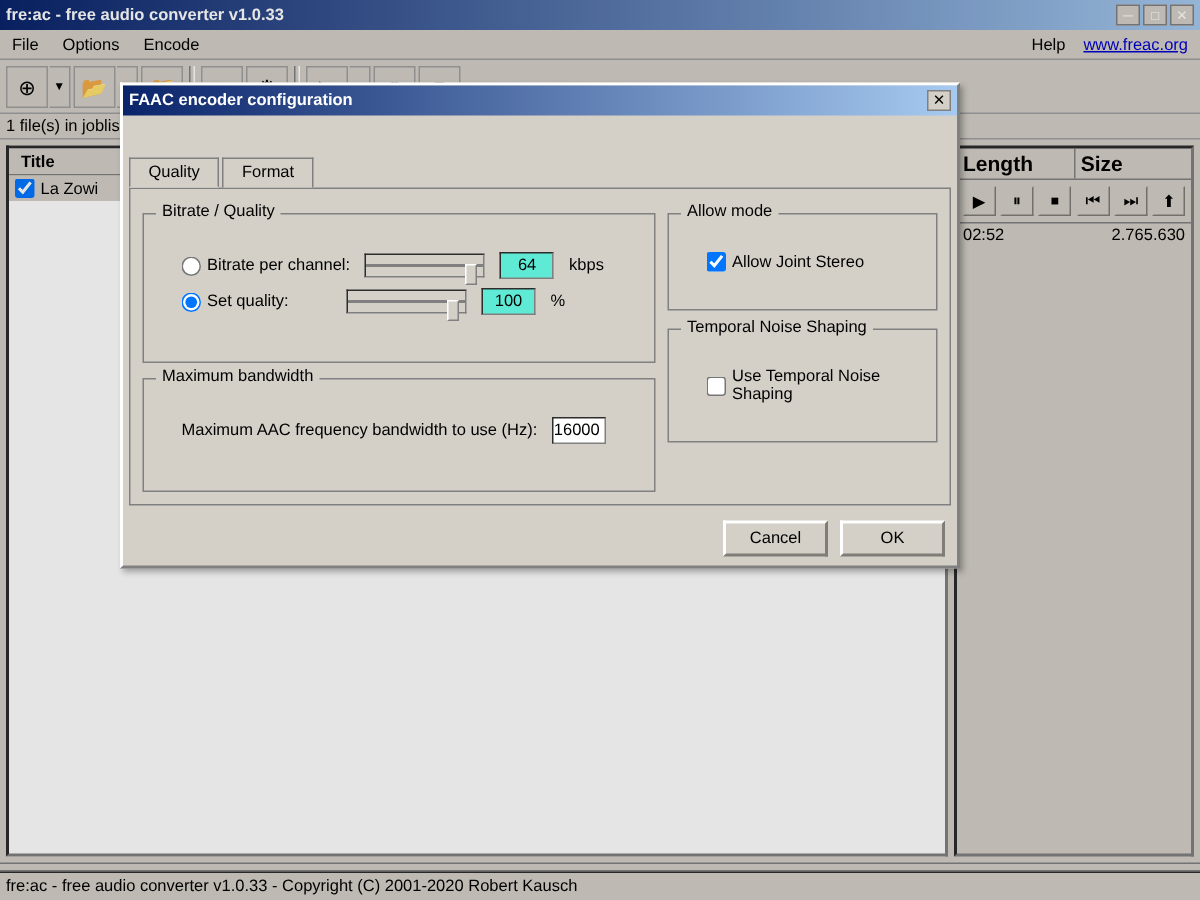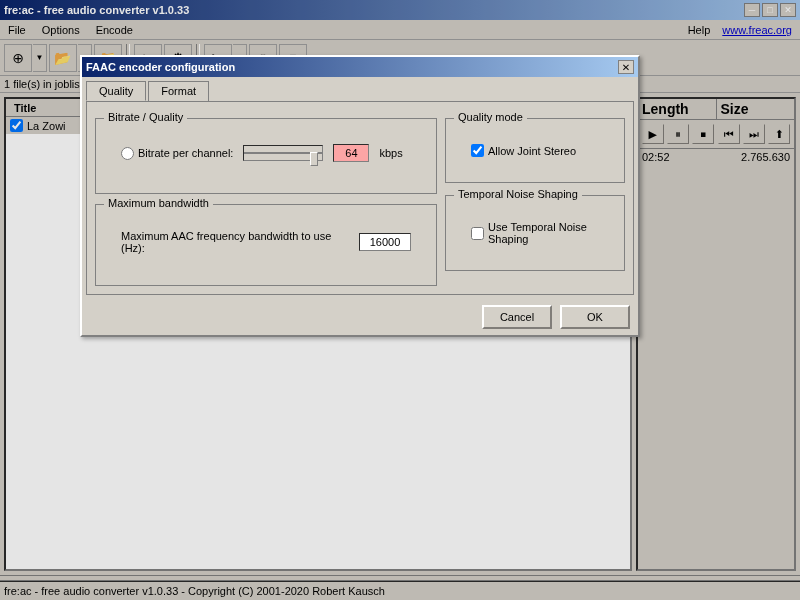--- a/index.html
+++ b/index.html
@@ -222,20 +222,21 @@
       padding: 4px 4px 0;
       gap: 2px;
     }
     .dialog-tab {
       padding: 3px 12px;
       background: #d4d0c8;
       border: 1px solid #808080;
       border-bottom: none;
       cursor: pointer;
       font-size: 11px;
+      margin-top: 24px;
     }
     .dialog-tab.active {
       background: #d4d0c8;
       border-bottom: 1px solid #d4d0c8;
       position: relative;
       z-index: 1;
     }
     .dialog-content {
       border: 1px solid #808080;
       margin: 0 4px 4px;
@@ -284,21 +285,21 @@
       background: #d4d0c8;
       border: 1px solid #808080;
       border-top-color: white;
       border-left-color: white;
       position: absolute;
       right: 4px;
     }
     .value-input {
       width: 36px; height: 18px;
       border: 1px inset #808080;
-      background: #fca5a5;
+      background: #5eead4;
       text-align: center;
       font-size: 11px;
     }
     .unit-label { min-width: 24px; font-size: 11px; }
     .dialog-bottom {
       display: flex;
       justify-content: flex-end;
       gap: 8px;
       padding: 6px 8px;
     }
@@ -306,24 +307,24 @@
       width: 70px; height: 24px;
       background: #d4d0c8;
       border: 2px outset #d4d0c8;
       border-top-color: white;
       border-left-color: white;
       cursor: pointer;
       font-size: 11px;
     }
     .checkbox-label { display: flex; align-items: center; gap: 4px; }
     .bandwidth-input {
-      width: 52px; height: 18px;
+      width: 36px; height: 18px;
       border: 1px inset #808080;
       background: white;
-      text-align: center;
+      text-align: left;
       font-size: 11px;
     }
 
     
     .transport-btn {
       width: 22px; height: 20px;
       background: #d4d0c8;
       border: 1px outset #d4d0c8;
       display: flex; align-items: center; justify-content: center;
       cursor: pointer;
@@ -483,35 +484,48 @@
             </label>
             <div class="slider-track">
               <div class="slider-line">
                 <div class="slider-thumb"></div>
               </div>
             </div>
             <input type="text" class="value-input" value="64" style="">
             <span class="unit-label">kbps</span>
           </div>
 
+          <div class="form-row">
+            <label class="radio-label">
+              <input type="radio" name="quality_mode" checked="" style="">
+              <span>Set quality:</span>
+            </label>
+            <div class="slider-track">
+              <div class="slider-line">
+                <div class="slider-thumb"></div>
+              </div>
+            </div>
+            <input type="text" class="value-input" value="100" style="">
+            <span class="unit-label">%</span>
+          </div>
         </div>
 
         <div class="group-box" style="margin-top:10px;">
           <span class="group-label">Maximum bandwidth</span>
           <div class="form-row">
             <span>Maximum AAC frequency bandwidth to use (Hz):</span>
             <input type="text" class="bandwidth-input" value="16000" style="">
           </div>
         </div>
       </div>
 
       <div style="flex:0 0 180px;">
 
         <div class="group-box">
-          <span class="group-label">Quality mode</span>
+          <span class="group-label">Allow mode</span>
           <label class="checkbox-label">
             <input type="checkbox" checked="" style="">
             <span>Allow Joint Stereo</span>
           </label>
         </div>
 
         <div class="group-box" style="margin-top:12px;">
           <span class="group-label">Temporal Noise Shaping</span>
           <label class="checkbox-label">
             <input type="checkbox" style="">

